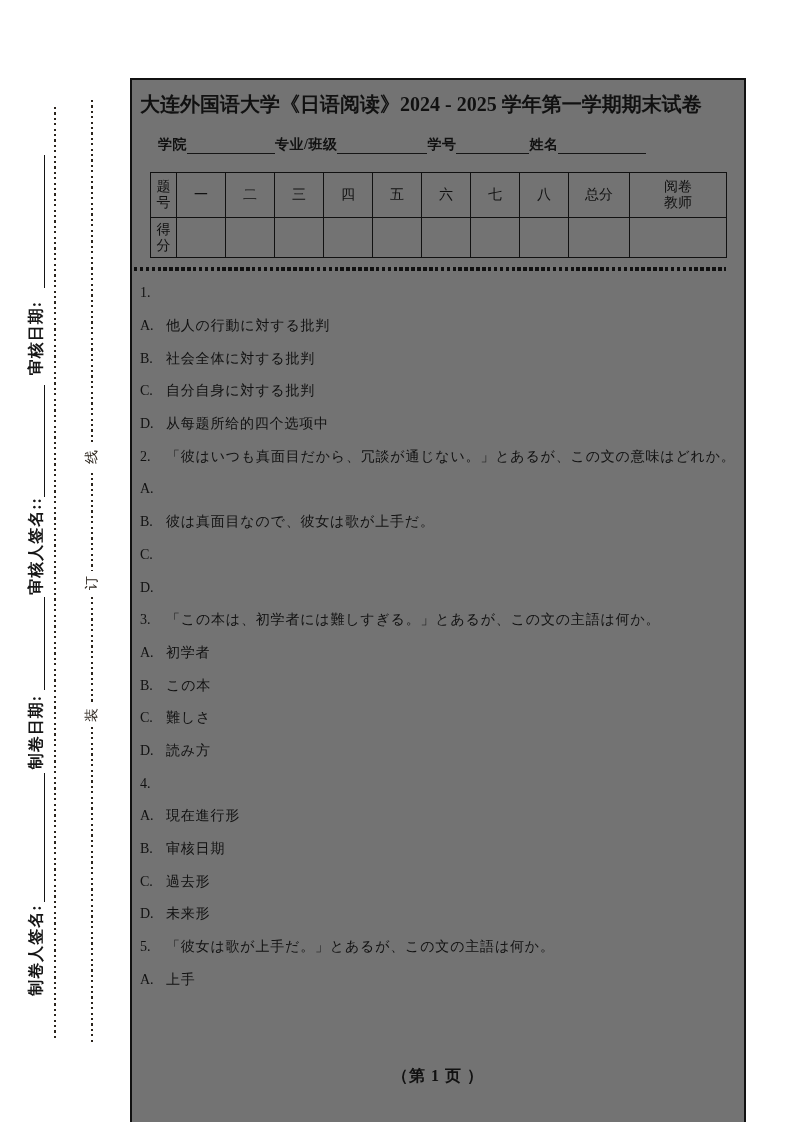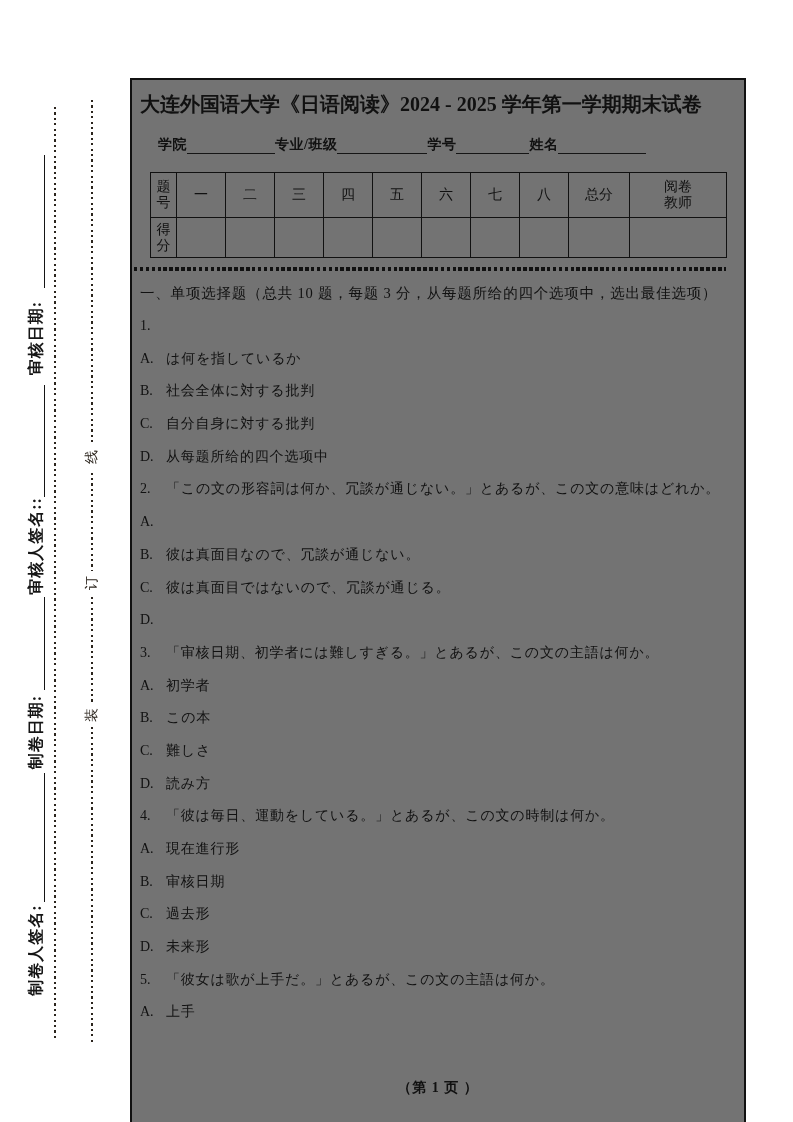--- a/index.html
+++ b/index.html
@@ -122,25 +122,24 @@
     white-space: nowrap;
   }
   .line .lkey { flex: none; width: 26px; letter-spacing: 0; }
   .heading { font-size: 14.5px; }
 
   .footer {
     position: absolute;
     left: 438px;
     top: 1076px;
     transform: translate(-50%, -50%);
-    font-size: 14px;
+    font-size: 16px;
     font-weight: bold;
     letter-spacing: 1px;
     white-space: nowrap;
-    margin-top: 12px;
   }
 </style>
 </head>
 <body>
 
 <div>
   <span class="rot-label lbl-1">审核日期:</span>
   <span class="rot-label lbl-2">审核人签名::</span>
   <span class="rot-label lbl-3">制卷日期:</span>
   <span class="rot-label lbl-4">制卷人签名:</span>
@@ -224,85 +223,82 @@
       <td></td>
       <td></td>
       <td></td>
     </tr>
   </tbody>
     </table>
 
   <div class="dotsep"></div>
 
   <div class="body-lines">
-    <div class="line heading">一、单项选择题（总共 10 题，每题 3 分，从每题所给的四个选项中，选出最佳选项）</div>
 
     <div class="line">
         <span class="lkey">1.</span>
       </div>
     <div class="line">
         <span class="lkey">A.</span>
-        <span>は何を指しているか</span>
+        <span>他人の行動に対する批判</span>
       </div>
     <div class="line">
         <span class="lkey">B.</span>
         <span>社会全体に対する批判</span>
       </div>
     <div class="line">
         <span class="lkey">C.</span>
         <span>自分自身に対する批判</span>
       </div>
     <div class="line">
         <span class="lkey">D.</span>
         <span>从每题所给的四个选项中</span>
       </div>
 
     <div class="line">
         <span class="lkey">2.</span>
-        <span>「この文の形容詞は何か、冗談が通じない。」とあるが、この文の意味はどれか。</span>
+        <span>「彼はいつも真面目だから、冗談が通じない。」とあるが、この文の意味はどれか。</span>
       </div>
     <div class="line">
         <span class="lkey">A.</span>
       </div>
     <div class="line">
         <span class="lkey">B.</span>
-        <span>彼は真面目なので、冗談が通じない。</span>
+        <span>彼は真面目なので、彼女は歌が上手だ。</span>
       </div>
     <div class="line">
         <span class="lkey">C.</span>
-        <span>彼は真面目ではないので、冗談が通じる。</span>
       </div>
     <div class="line">
         <span class="lkey">D.</span>
       </div>
 
     <div class="line">
         <span class="lkey">3.</span>
-        <span>「审核日期、初学者には難しすぎる。」とあるが、この文の主語は何か。</span>
+        <span>「この本は、初学者には難しすぎる。」とあるが、この文の主語は何か。</span>
       </div>
     <div class="line">
         <span class="lkey">A.</span>
         <span>初学者</span>
       </div>
     <div class="line">
         <span class="lkey">B.</span>
         <span>この本</span>
       </div>
     <div class="line">
         <span class="lkey">C.</span>
         <span>難しさ</span>
       </div>
     <div class="line">
         <span class="lkey">D.</span>
         <span>読み方</span>
       </div>
 
     <div class="line">
         <span class="lkey">4.</span>
-        <span>「彼は毎日、運動をしている。」とあるが、この文の時制は何か。</span>
       </div>
     <div class="line">
         <span class="lkey">A.</span>
         <span>現在進行形</span>
       </div>
     <div class="line">
         <span class="lkey">B.</span>
         <span>审核日期</span>
       </div>
     <div class="line">

